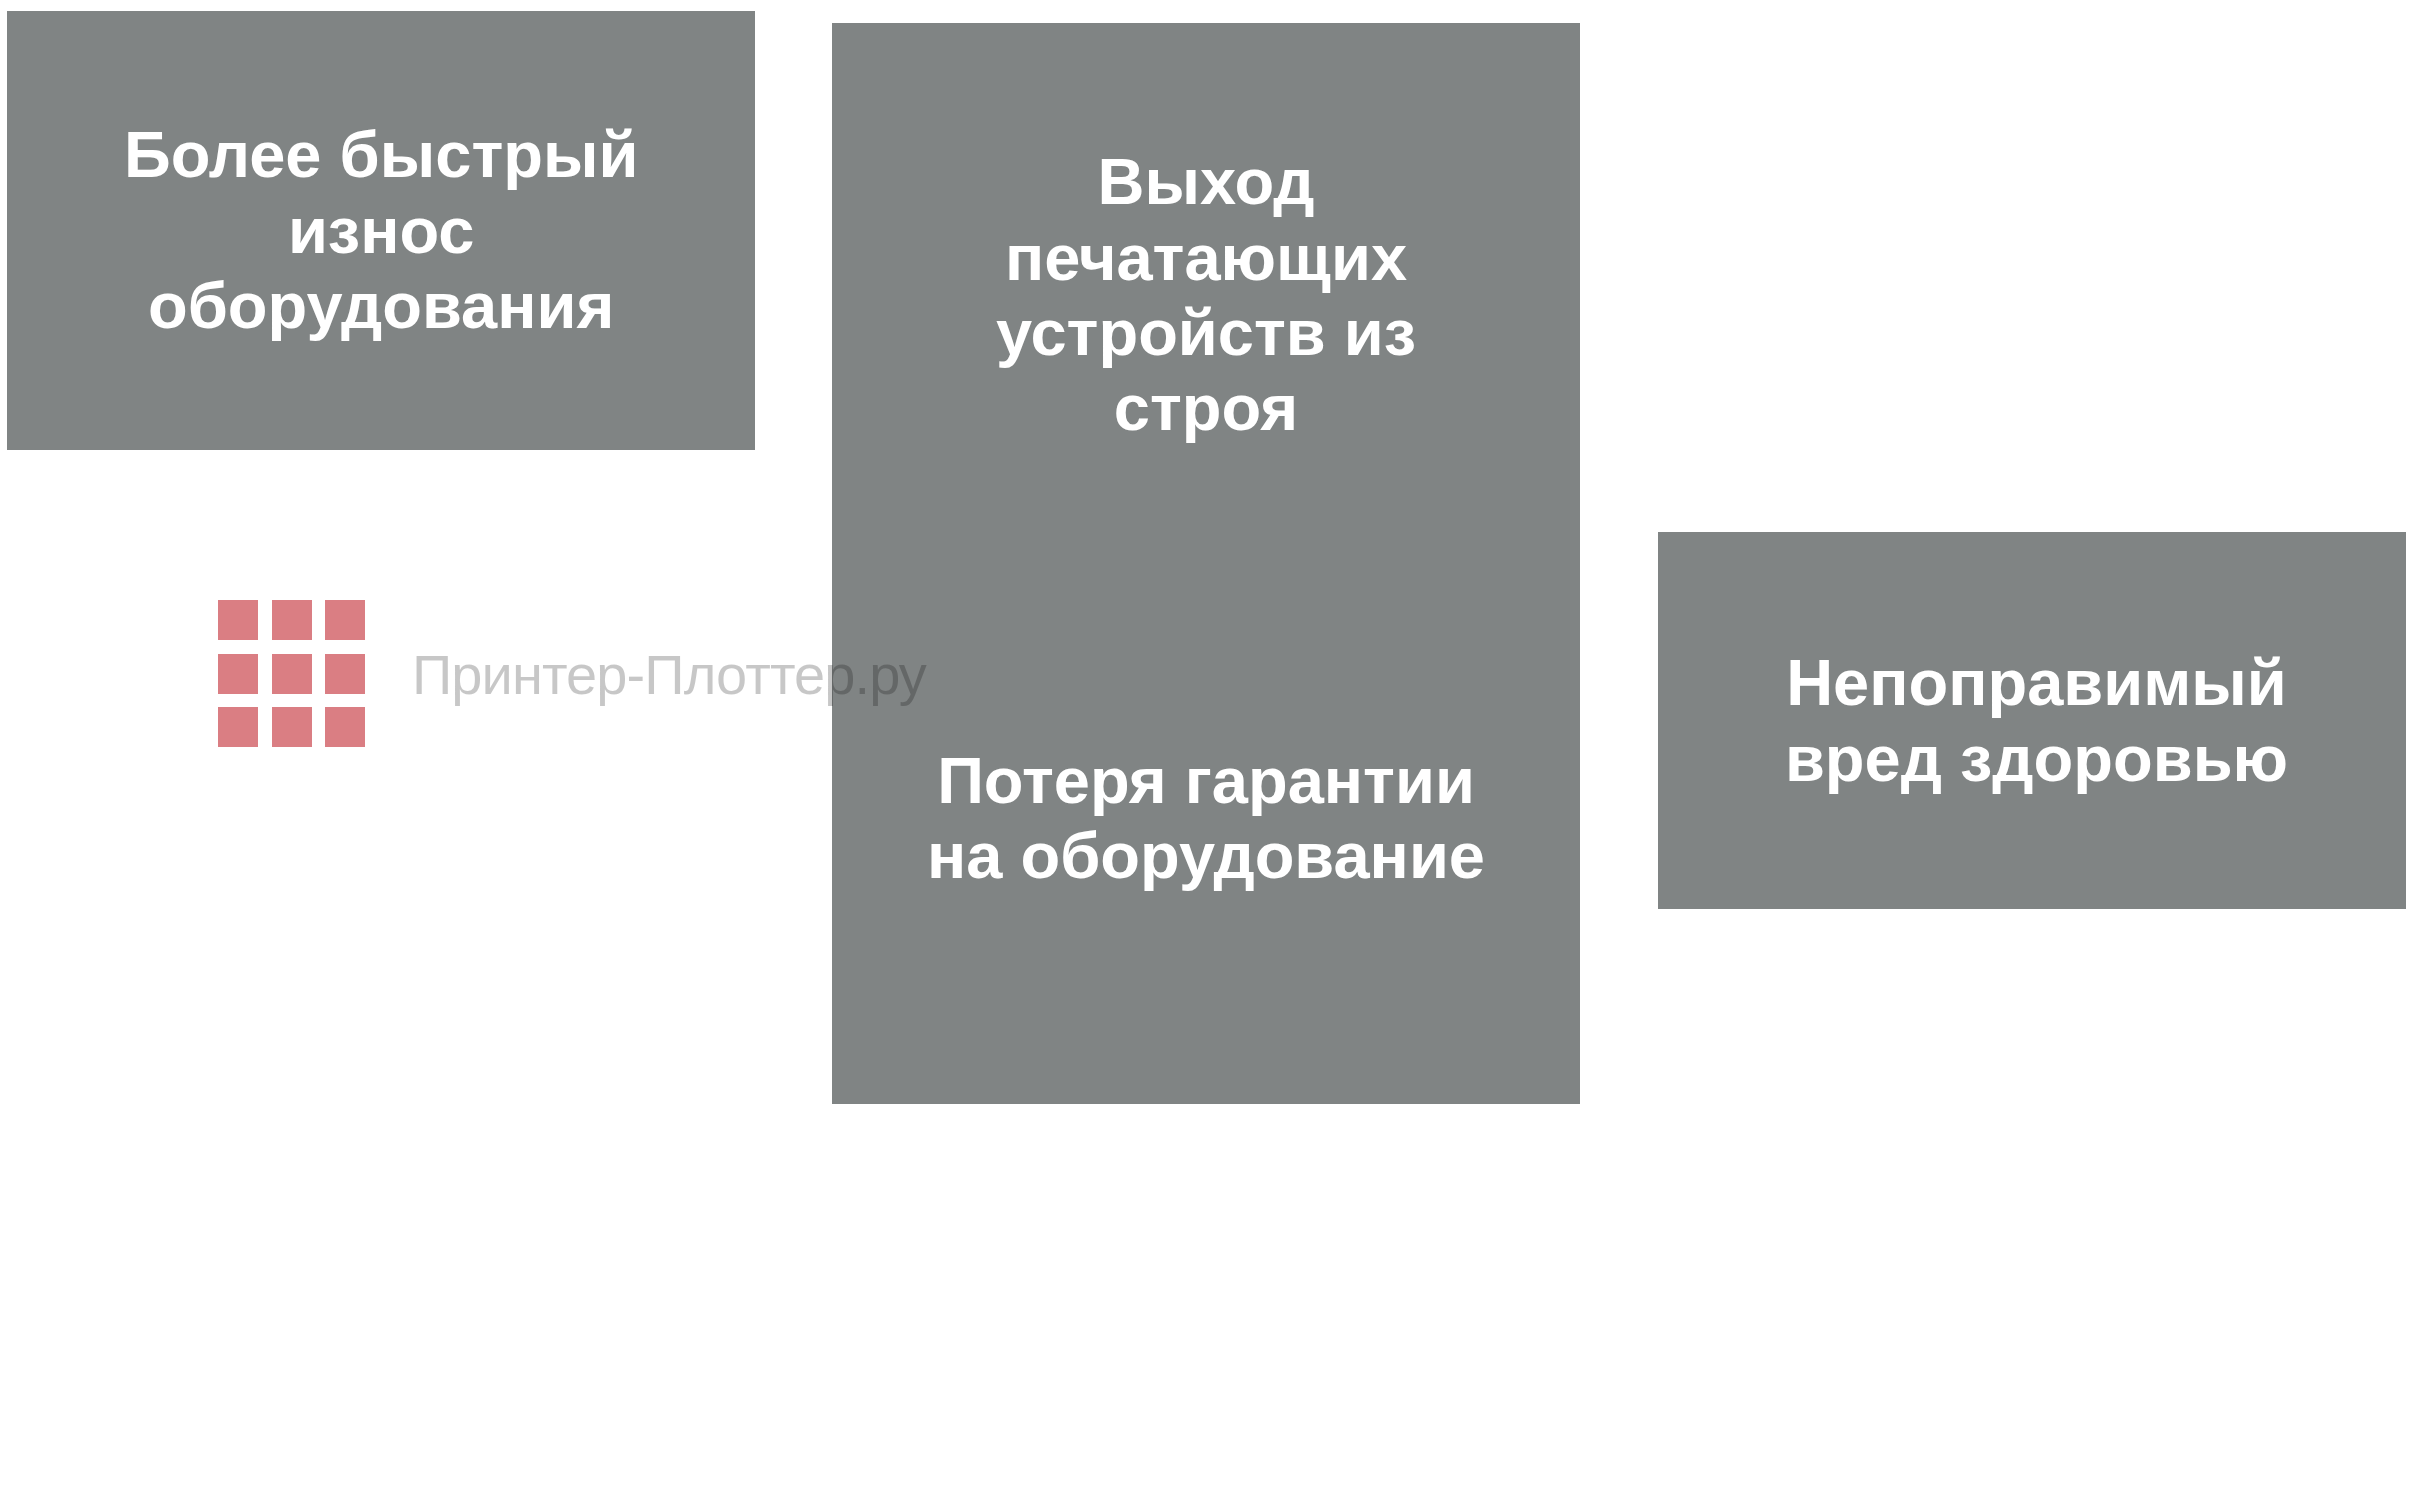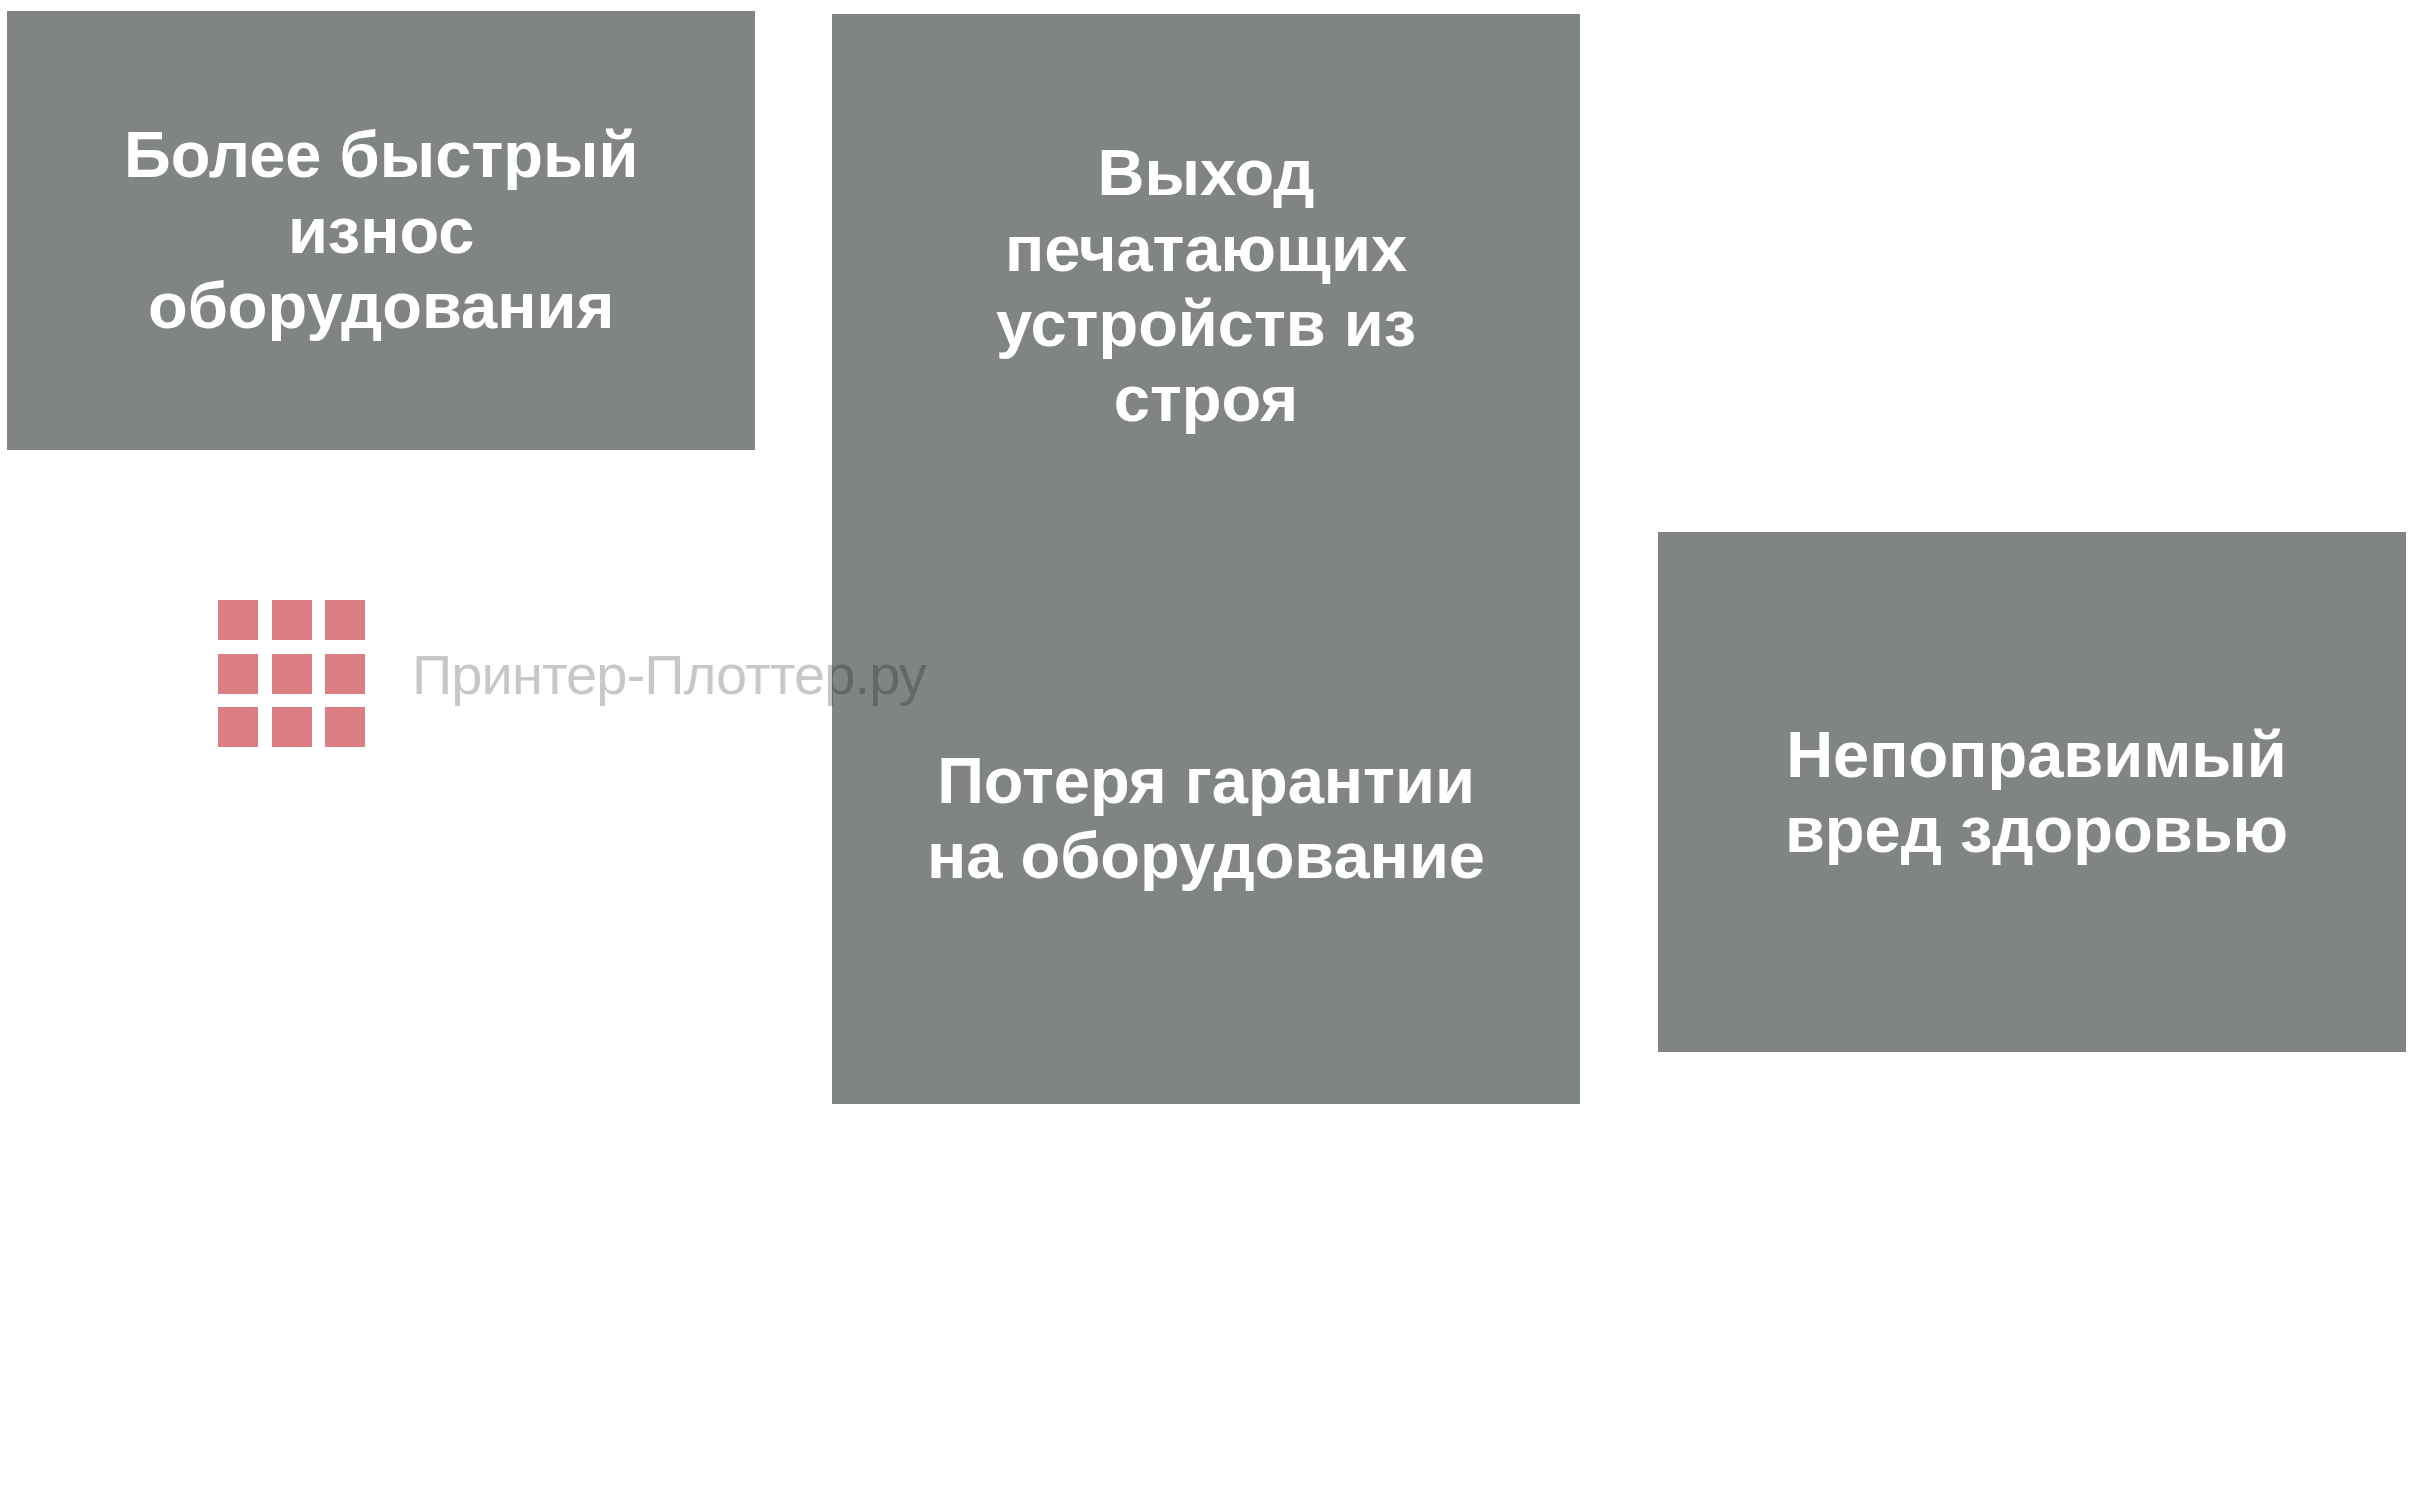--- a/index.html
+++ b/index.html
@@ -27,25 +27,25 @@
     text-align: center;
     font-weight: 700;
     font-size: 65px;
     line-height: 1.16;
     white-space: pre-line;
     padding: 0 27px;
     box-sizing: border-box;
     z-index: 1;
   }
   .box-r1c1 { left: 7.2px;    top: 10.8px;   width: 748px; height: 439px; }
-  .box-r1c2 { left: 832px;  top: 14px;   width: 748px; height: 544px; }
+  .box-r1c2 { left: 832px;  top: 23px;   width: 748px; height: 544px; }
   .box-r1c3 { left: 1658px; top: 10.8px;   width: 748px; height: 439px; }
   .box-r2c1 { left: 7.2px;    top: 532px;  width: 748px; height: 446px; }
   .box-r2c2 { left: 832px;  top: 532px;  width: 748px; height: 572px; text-align: center; }
-  .box-r2c3 { left: 1658px; top: 532px;  width: 748px; height: 520px; padding-left: 36px; }
+  .box-r2c3 { left: 1658px; top: 532px;  width: 748px; height: 377px; padding-left: 36px; }
   .box-r3c2 { left: 832px;  top: 1053px; width: 748px; height: 454px; font-size: 63px; }
 
   .watermark {
     position: absolute;
     left: 412px;
     top: 642px;
     font-size: 56px;
     font-weight: 400;
     letter-spacing: -0.9px;
     color: rgba(0, 0, 0, 0.22);

